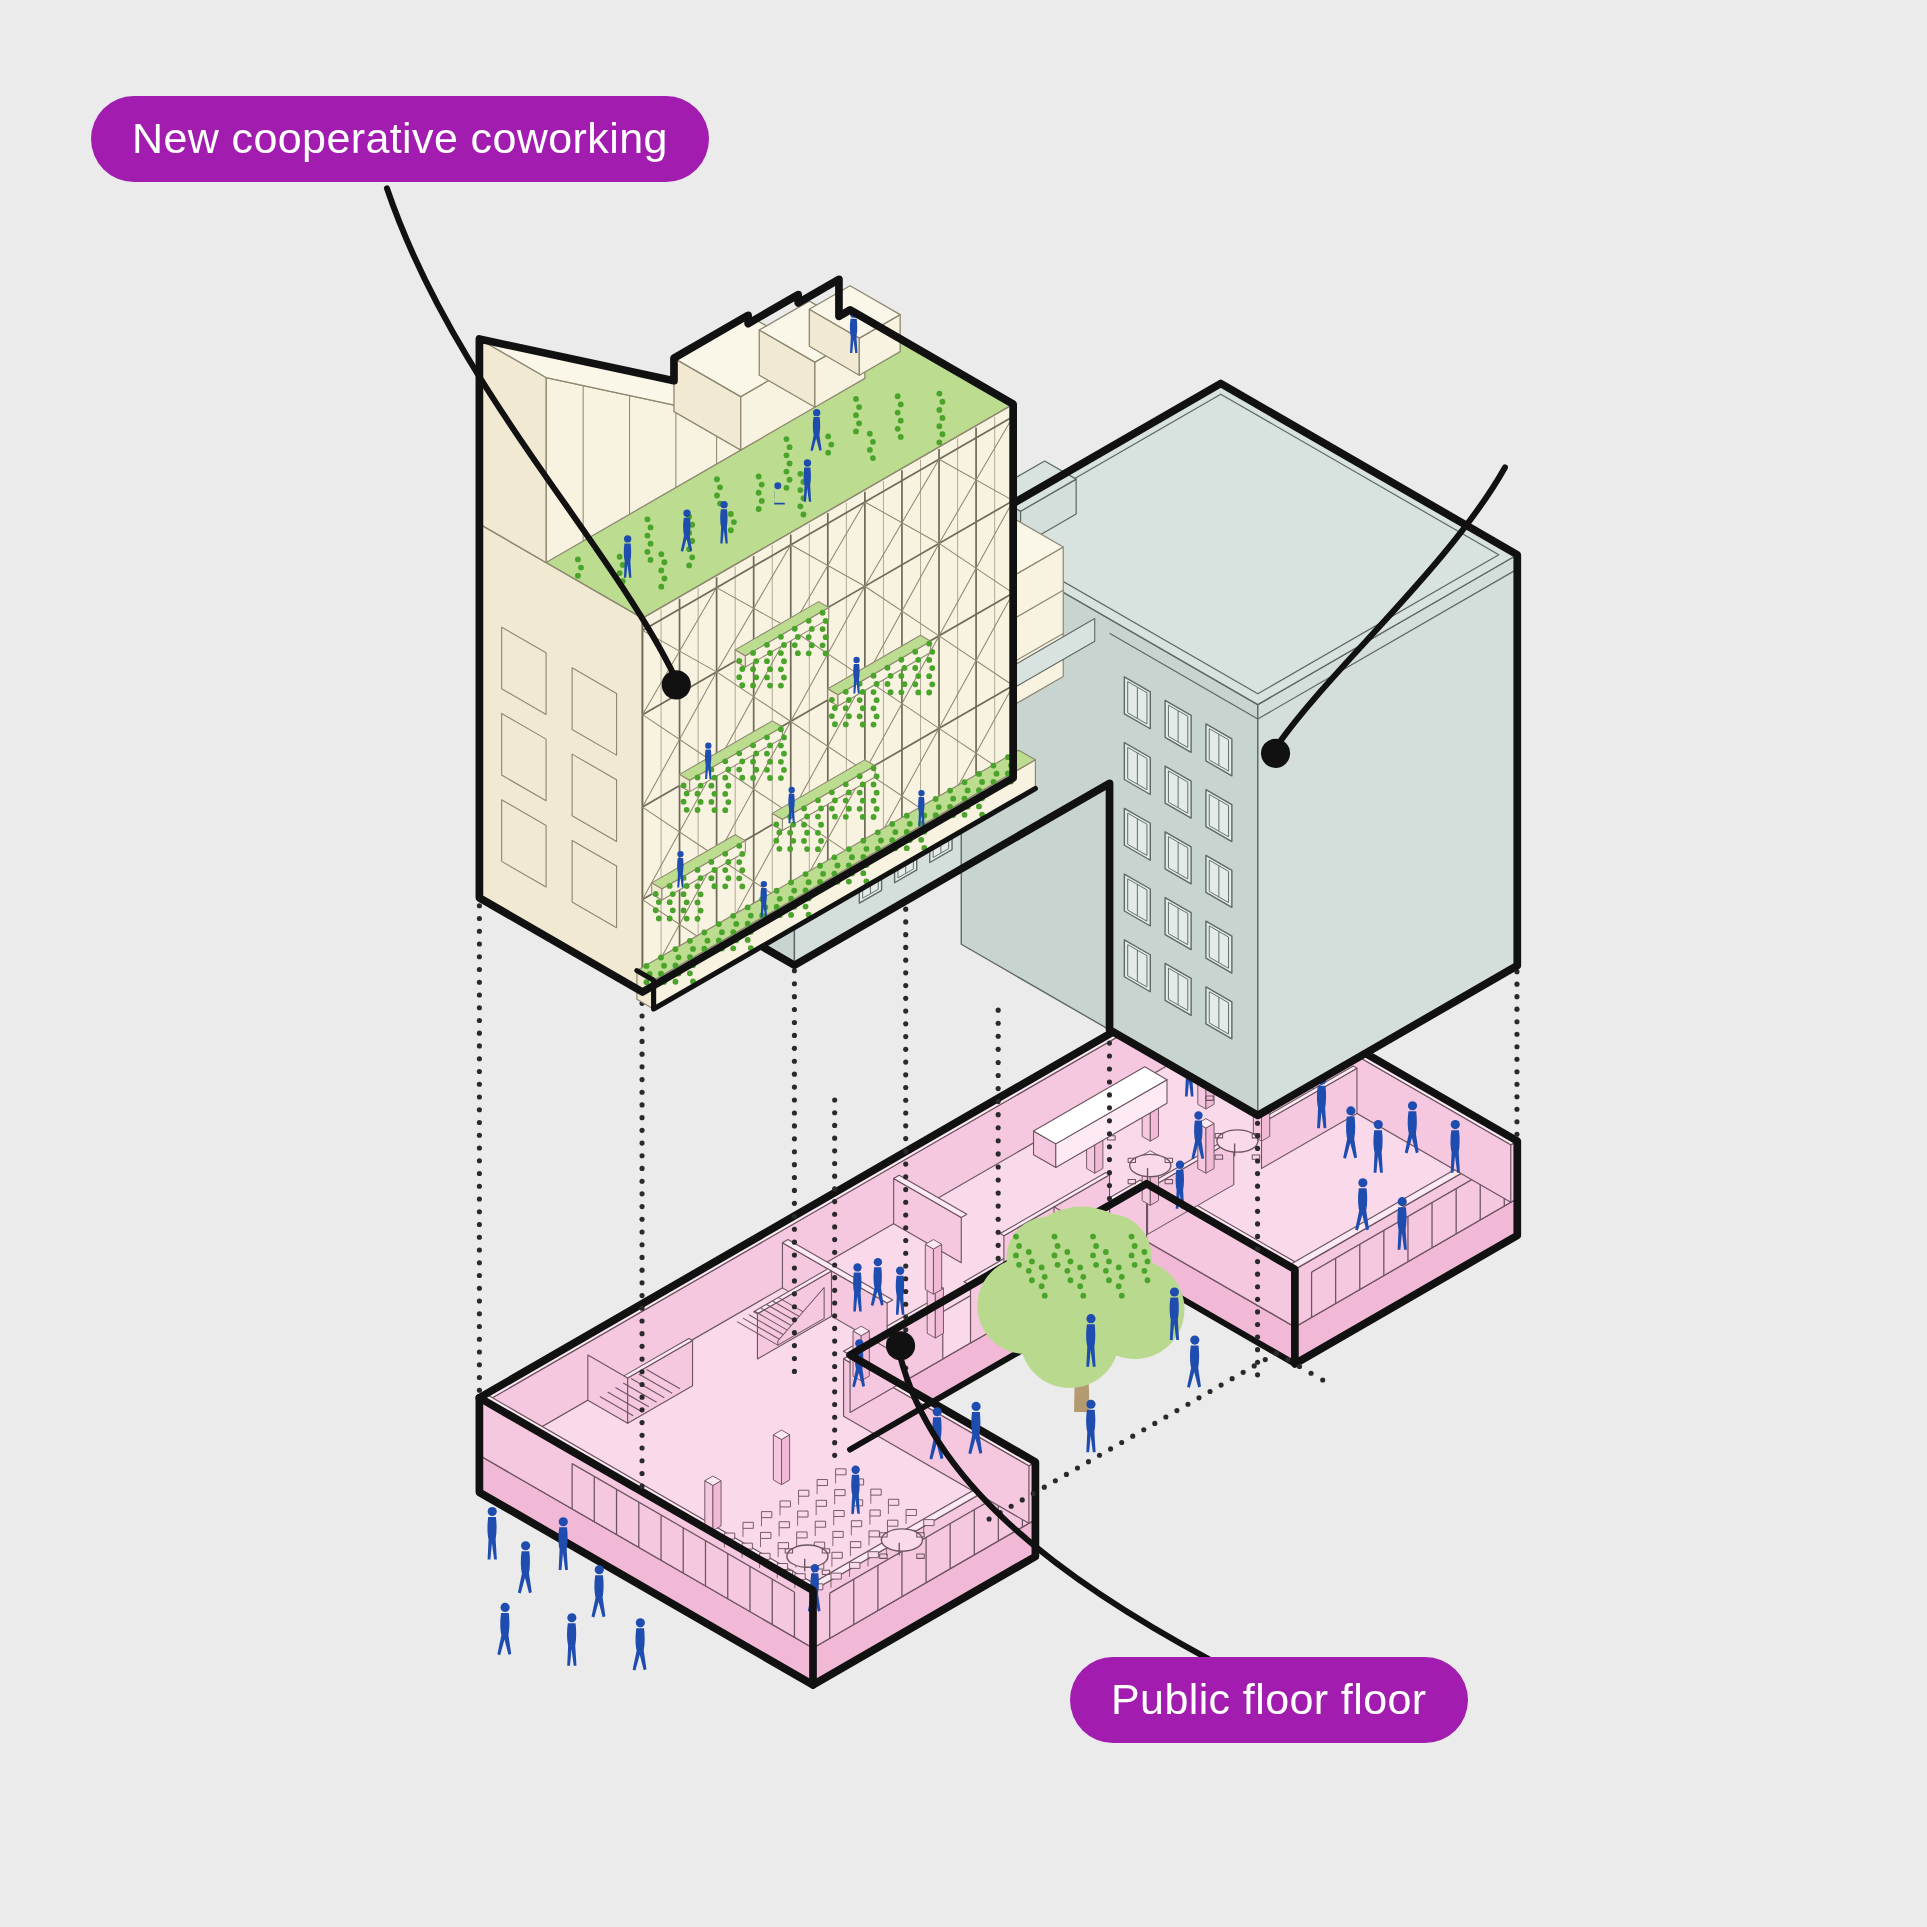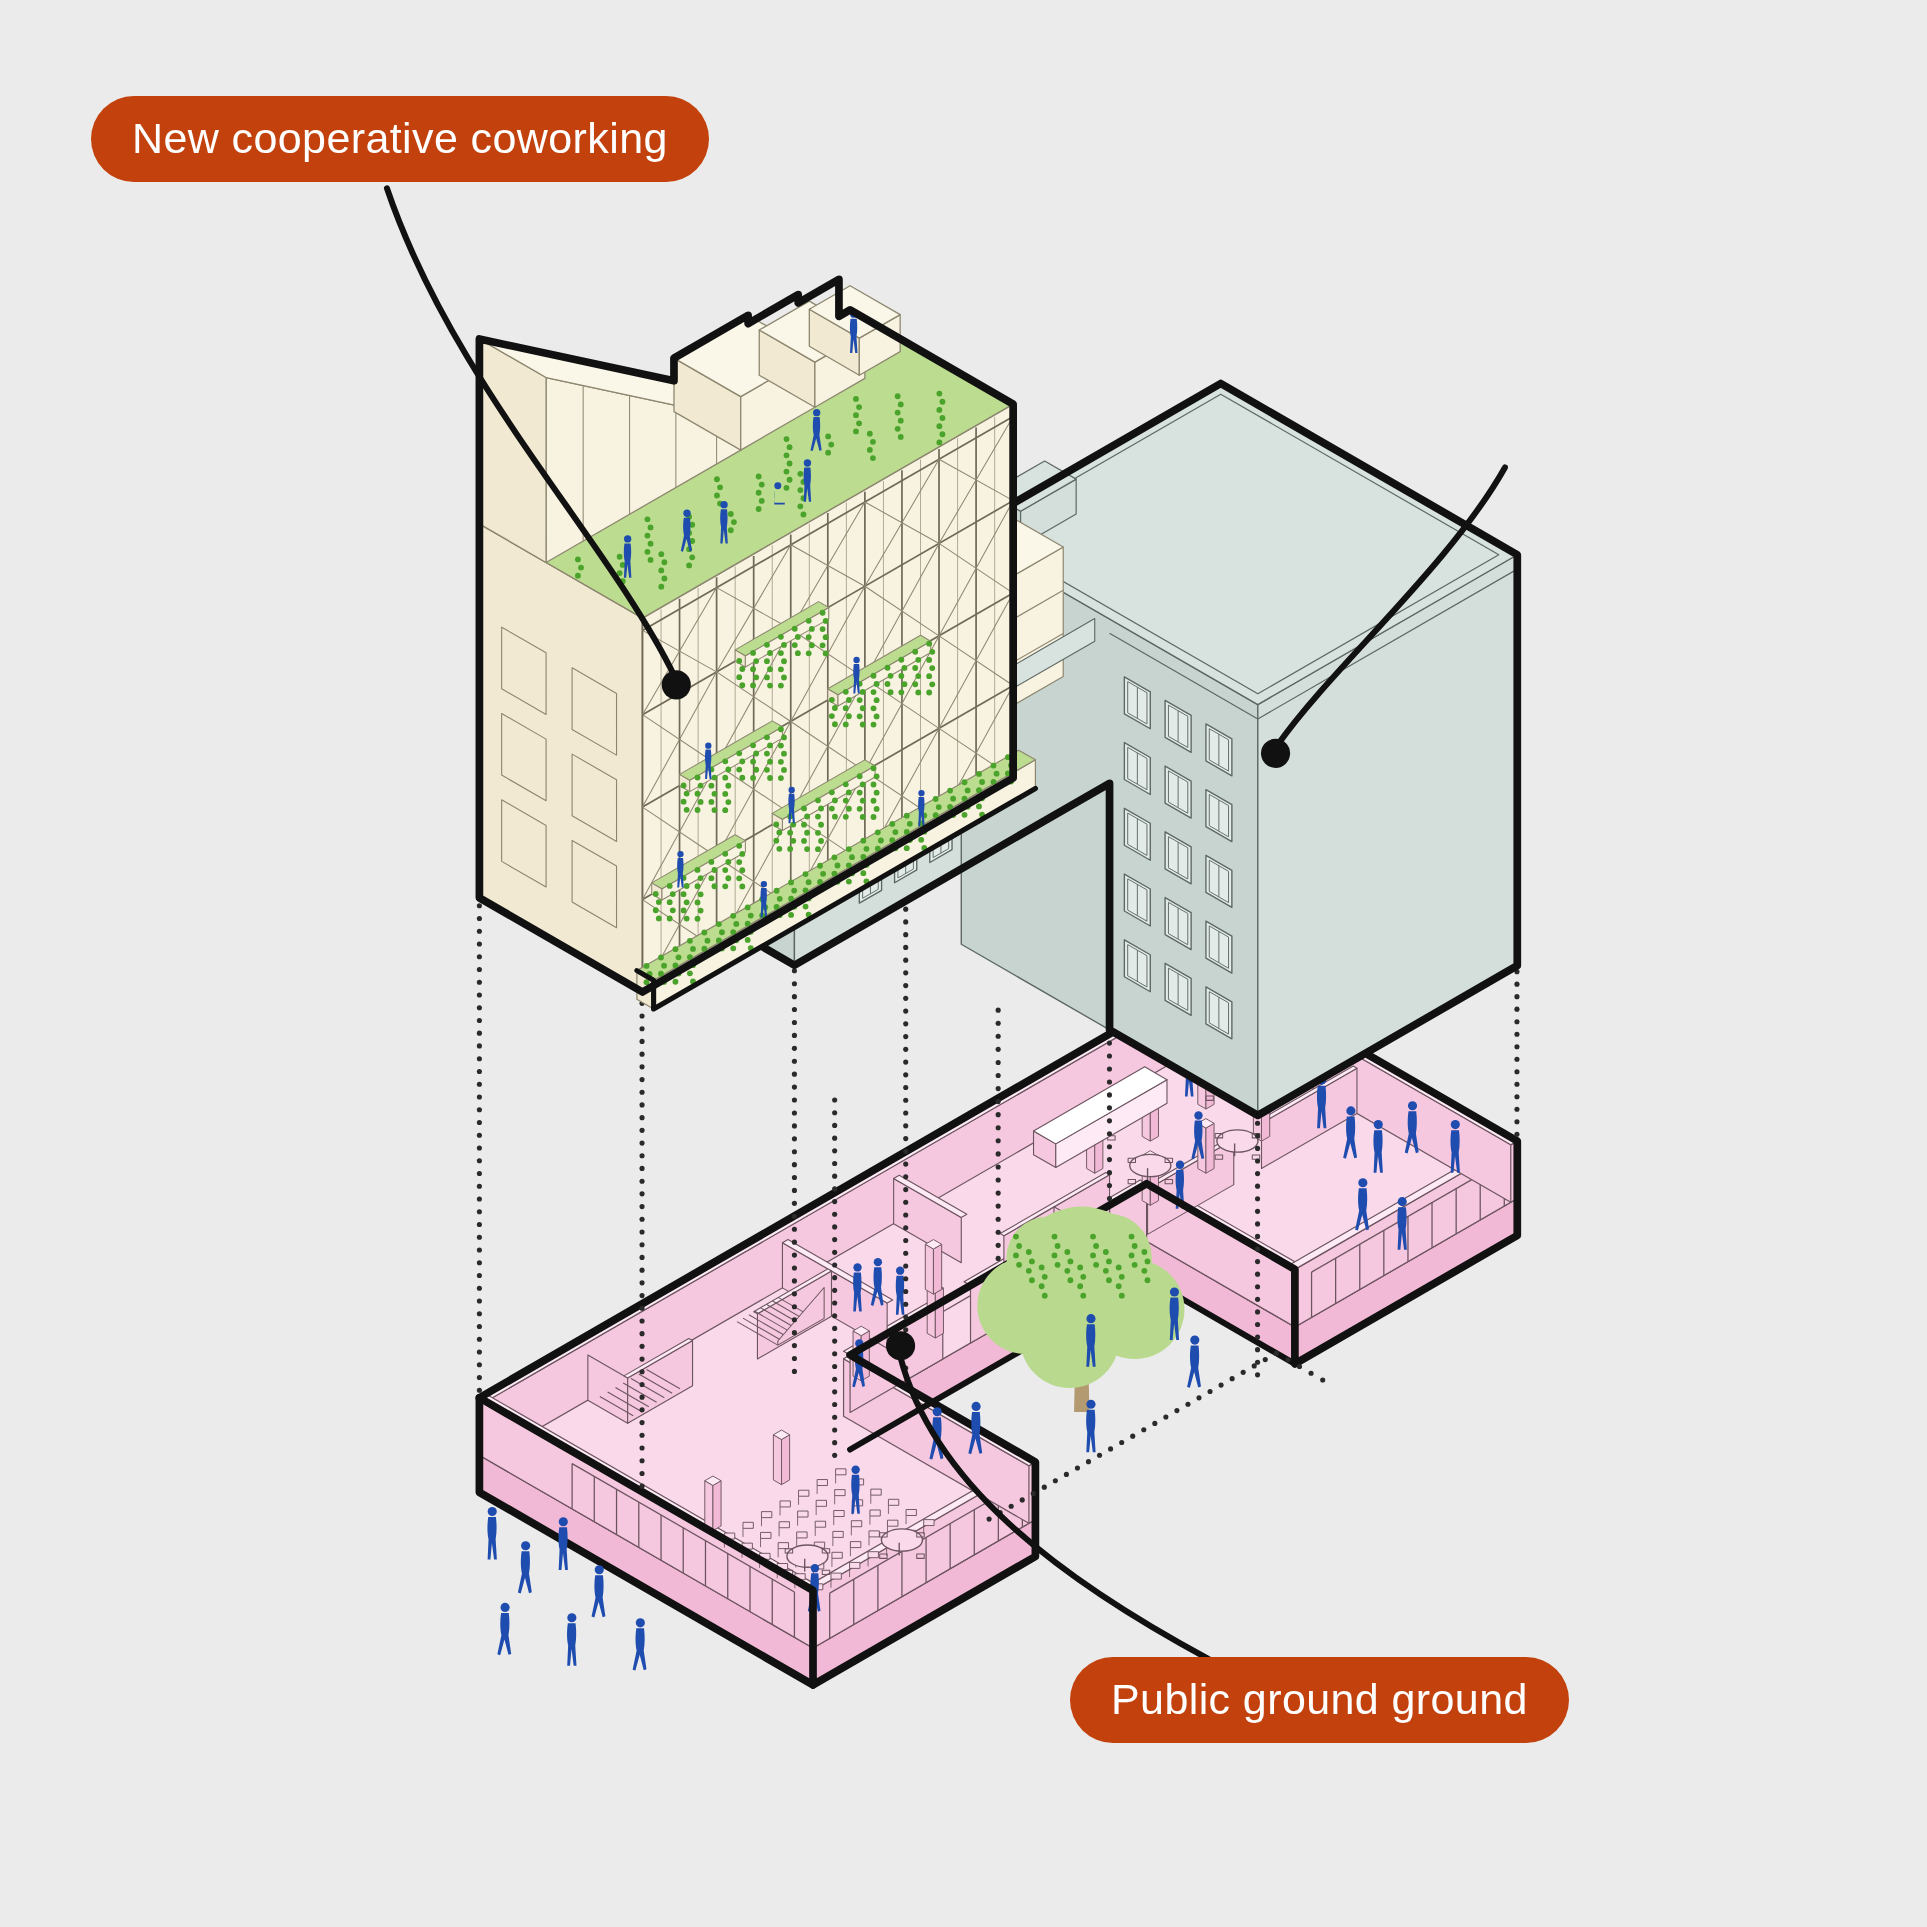--- a/index.html
+++ b/index.html
@@ -1,19 +1,19 @@
 <!DOCTYPE html>
 <html style="font-size:13.7px"><head>
 <meta charset="utf-8">
 <style>
   html,body{margin:0;padding:0;background:#ebebeb;}
   #stage{position:relative;width:1927px;height:1927px;background:#ebebeb;overflow:hidden;
          font-family:"Liberation Sans",sans-serif;}
   #scene{position:absolute;left:0;top:0;width:1927px;height:1927px;}
-  .pill{position:absolute;background:#c2410c;color:#ffffff;font-size:43px;line-height:1;
+  .pill{position:absolute;background:#a21caf;color:#ffffff;font-size:43px;line-height:1;
         padding:21.4px 41px;border-radius:77px;white-space:nowrap;letter-spacing:0.4px;}
   #pill-coworking{left:91px;top:96px;}
   #pill-hub{left:1382px;top:363px;}
   #pill-ground{left:1070px;top:1657px;}
 </style>
 </head>
 <body>
 
 <div id="stage">
   <svg id="scene" viewBox="0 0 2251 2251">
@@ -1474,15 +1474,15 @@
         <path d="M1758,546 C1694,660 1556,780 1494,868" fill="none" stroke="#111111" stroke-width="7" stroke-linecap="round"></path>
         <circle cx="1490" cy="880" r="17" fill="#111111"></circle>
       </g>
       <g>
         <path d="M1052,1586 C1090,1730 1230,1840 1412,1938" fill="none" stroke="#111111" stroke-width="7" stroke-linecap="round"></path>
         <circle cx="1052" cy="1572" r="17" fill="#111111"></circle>
       </g>
     </svg>
 
   <div class="pill" id="pill-coworking">New cooperative coworking</div>
-  <div class="pill" id="pill-ground">Public ground ground</div>
+  <div class="pill" id="pill-ground">Public floor floor</div>
 </div>
 
 
 </body></html>

